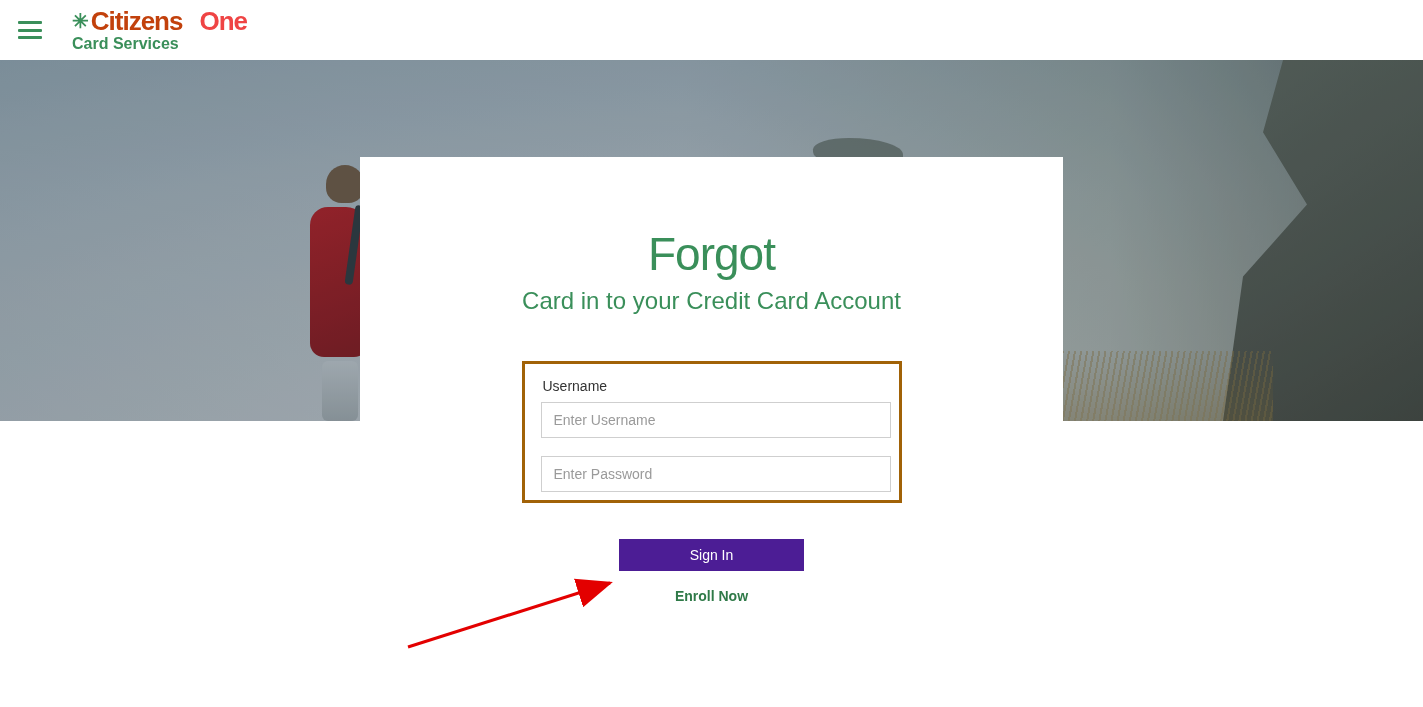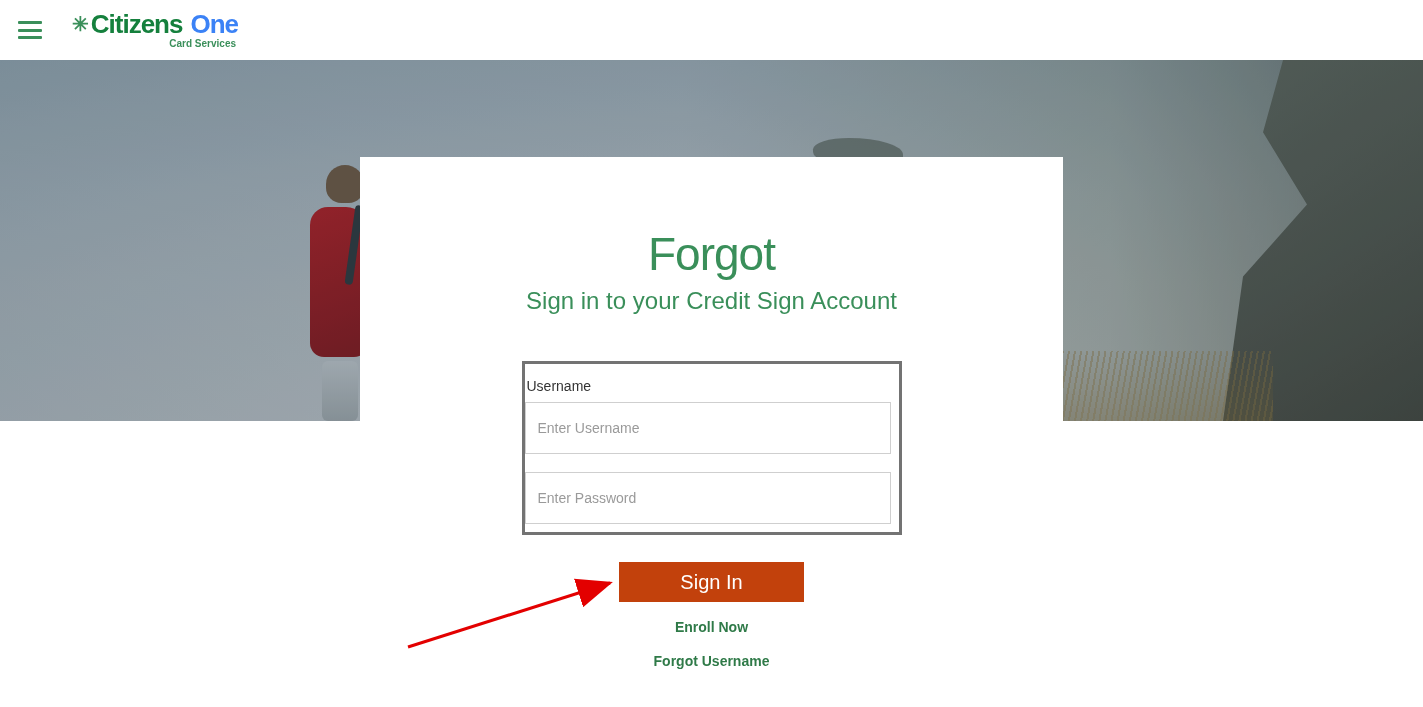--- a/index.html
+++ b/index.html
@@ -23,23 +23,23 @@
   }
   .hamburger span {
     display:block; height: 3px; width: 100%; background:#3a8f5a; border-radius:1px;
   }
   .logo {
     display:flex; flex-direction:column; line-height:1;
     font-weight:600;
   }
   .logo-top { display:flex; align-items:center; }
   .logo-mark { color:#3a8f5a; font-size:20px; margin-right:2px; font-weight:900;}
-  .logo-citizens { color:#15803d; font-size:26px; letter-spacing:-1px; }
-  .logo-one { color:#3b82f6; font-size:26px; margin-left:8px; letter-spacing:-1px;}
-  .logo-sub { color:#3a8f5a; font-size:10px; text-align:right; margin-top:2px; margin-right:2px;}
+  .logo-citizens { color:#c2410c; font-size:26px; letter-spacing:-1px; }
+  .logo-one { color:#ef4444; font-size:26px; margin-left:17px; letter-spacing:-1px;}
+  .logo-sub { color:#3a8f5a; font-size:16px; text-align:left; margin-top:2px; margin-right:2px;}
 
   
   .hero {
     position:absolute; top:60px; left:0; right:0; height:361px;
     overflow:hidden;
   }
   .hero-bg {
     position:absolute; inset:0;
     background:
       linear-gradient(90deg,
@@ -120,50 +120,50 @@
     font-size:24px;
     margin-top:6px;
     margin-bottom:46px;
   }
 
   .form-wrap {
     width:380px;
     margin:0 auto;
   }
   .form-box {
-    border:3px solid #737373;
-    padding:8px 8px 8px 0;
-    margin-bottom:27px;
+    border:3px solid #a16207;
+    padding:8px 8px 8px 16px;
+    margin-bottom:36px;
   }
   .field-label {
     font-size:14px;
     color:#333;
     margin:6px 0 8px 2px;
   }
   .text-input {
     width:100%;
-    height:52px;
+    height:36px;
     border:1px solid #cfcfcf;
     padding:0 12px;
     font-size:14px;
     color:#333;
     outline:none;
   }
   .text-input::placeholder { color:#9a9a9a; }
   .gap { height:18px; }
 
   .signin-btn {
     display:block;
     margin:0 auto 16px;
     width:185px;
-    height:40px;
-    background:#c2410c;
+    height:32px;
+    background:#4c1d95;
     color:#fff;
     border:none;
-    font-size:20px;
+    font-size:14px;
     cursor:pointer;
   }
   .link-row {
     text-align:center;
     margin:16px 0;
     font-weight:bold;
   }
   .link-row a {
     color:#2f7a48;
     font-size:14px;
@@ -207,34 +207,33 @@
     <div class="head"></div>
     <div class="pack"></div>
     <div class="strap"></div>
     <div class="legs"></div>
   </div>
   <div class="hero-dim"></div>
 </div>
 
 <div class="card">
   <div class="welcome">Forgot</div>
-  <div class="subtitle">Sign in to your Credit Sign Account</div>
+  <div class="subtitle">Card in to your Credit Card Account</div>
 
   <div class="form-wrap">
     <div class="form-box">
       <div class="field-label">Username</div>
       <input class="text-input" type="text" placeholder="Enter Username" style="">
       <div class="gap"></div>
       <input class="text-input" type="password" placeholder="Enter Password" style="">
     </div>
 
     <button class="signin-btn">Sign In</button>
 
     <div class="link-row"><a>Enroll Now</a></div>
-    <div class="link-row"><a>Forgot Username</a></div>
   </div>
 </div>
 
 <svg class="arrow-svg" width="230" height="90">
   <defs>
     <marker id="arrowhead" markerWidth="12" markerHeight="10" refX="11" refY="5" orient="auto">
       <polygon points="0 0, 12 5, 0 10" fill="#e30000"></polygon>
     </marker>
   </defs>
   <line x1="8" y1="82" x2="210" y2="18" stroke="#e30000" stroke-width="3" marker-end="url(#arrowhead)"></line>

